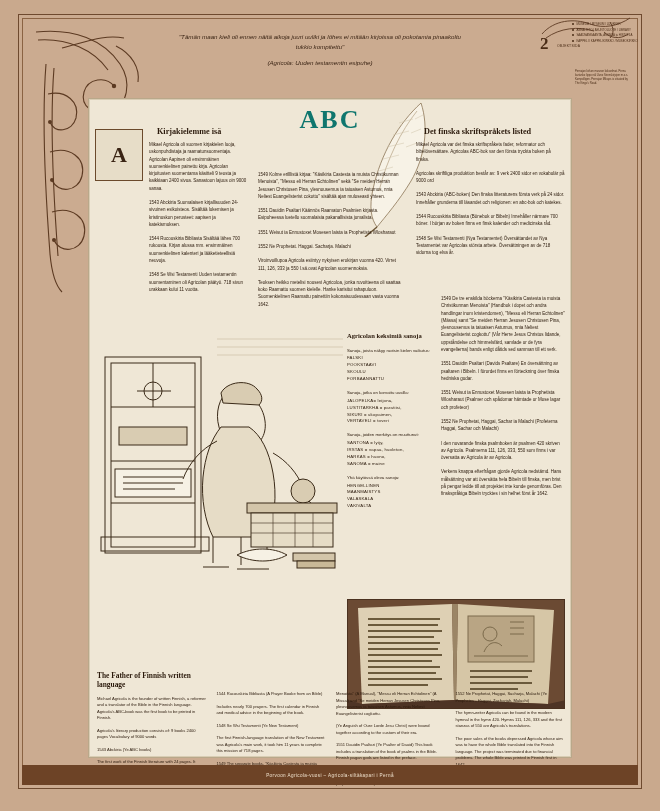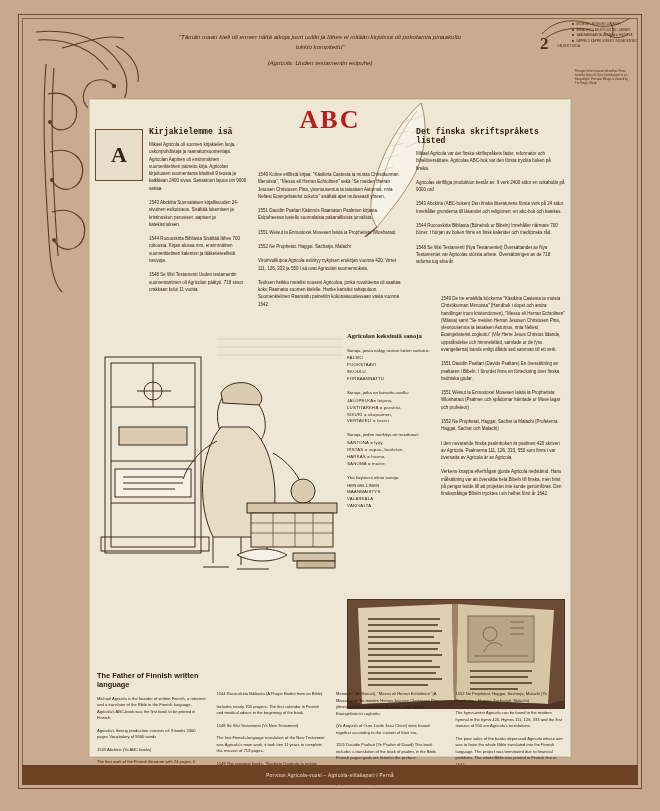--- a/index.html
+++ b/index.html
@@ -77,30 +77,30 @@
   }
   .sheet-inner {
     position:absolute; left:0; top:0; right:0; bottom:0;
     padding:6px 8px;
   }
   
   .abc {
     position:absolute; left:50%; transform:translateX(-50%); top:6px;
     font-family:"Liberation Serif", serif;
     font-size:26px; font-weight:bold; letter-spacing:2px;
-    color:#b91c1c;
+    color:#0f766e;
   }
   
   .quill { position:absolute; left:240px; top:-2px; width:120px; height:140px; }
   
   .col-head {
     font-family:"Liberation Serif", serif;
     font-weight:bold; font-size:8.2px; color:#2b1a0c;
   }
-  h3.col-head { margin:0 0 5px 0;font-family:Liberation Mono, monospace; }
+  h3.col-head { margin:0 0 5px 8px; }
   
   .cols {
     position:absolute; left:8px; top:28px; width:468px;
     display:flex; gap:11px;
   }
   .col { width:148px; }
   .col.c1 { width:152px; padding-left:52px; }
   .col.c2 { width:150px; }
   .col.c3 { width:152px; }
   .col p {
@@ -154,21 +154,21 @@
   .bottom {
     position:absolute; left:8px; top:572px; width:468px;
     display:flex; gap:10px;
   }
   .bcol { width:112px; }
   .bcol p {
     margin:0 0 6px 0; font-size:4.1px; line-height:1.6; color:#2b1a0c;
   }
   .bcol h3 {
     margin:0 0 6px 0;
-    font-family:Liberation Sans, sans-serif; font-size:7.4px; color:#2b1a0c;
+    font-family:Liberation Serif, serif; font-size:7.4px; color:#2b1a0c;
     font-weight:bold; line-height:1.25;
   }
   
   .footer {
     position:absolute; left:22px; right:22px; bottom:26px; height:20px;
     background:#6d4326;
     display:flex; align-items:center; justify-content:center;
   }
   .footer span {
     color:#f0e2cd; font-size:4.6px; letter-spacing:.4px;

